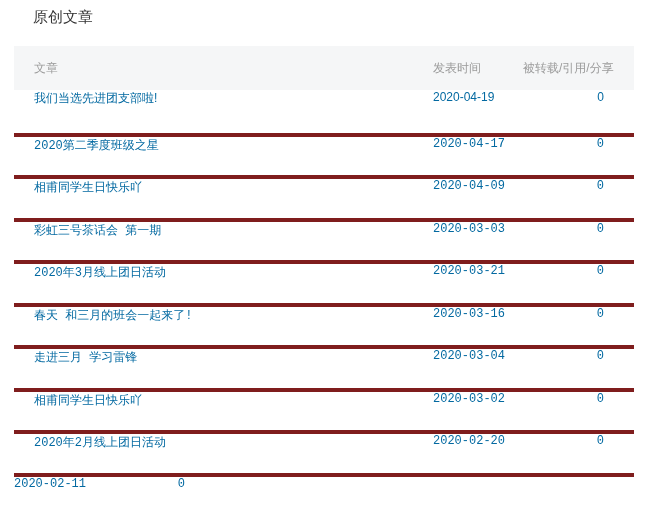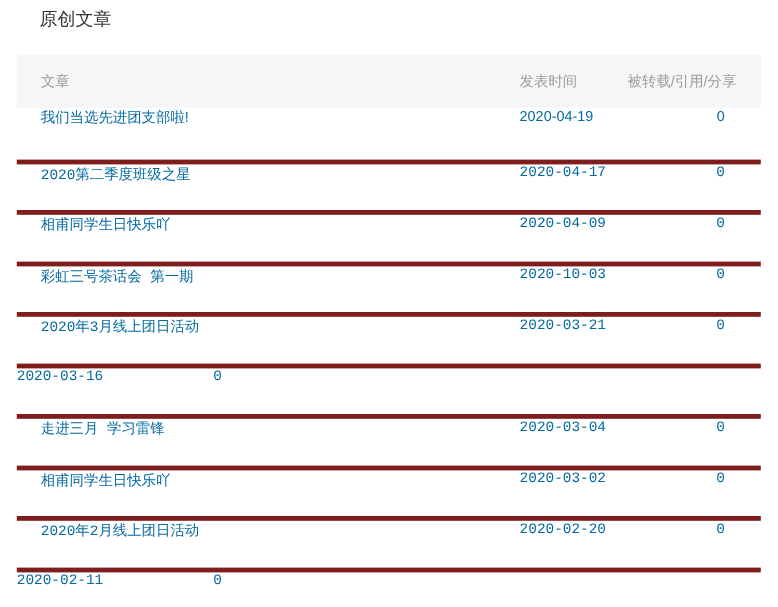--- a/index.html
+++ b/index.html
@@ -86,29 +86,30 @@
         <div class="col c-date">2020-04-17</div>
         <div class="col c-share">0</div>
       </div>
       <div class="trow">
         <div class="col c-title">相甫同学生日快乐吖</div>
         <div class="col c-date">2020-04-09</div>
         <div class="col c-share">0</div>
       </div>
       <div class="trow">
         <div class="col c-title">彩虹三号茶话会 第一期</div>
-        <div class="col c-date">2020-10-03</div>
+        <div class="col c-date">2020-03-03</div>
         <div class="col c-share">0</div>
       </div>
       <div class="trow">
         <div class="col c-title">2020年3月线上团日活动</div>
         <div class="col c-date">2020-03-21</div>
         <div class="col c-share">0</div>
       </div>
       <div class="trow">
+        <div class="col c-title">春天 和三月的班会一起来了!</div>
         <div class="col c-date">2020-03-16</div>
         <div class="col c-share">0</div>
       </div>
       <div class="trow">
         <div class="col c-title">走进三月 学习雷锋</div>
         <div class="col c-date">2020-03-04</div>
         <div class="col c-share">0</div>
       </div>
       <div class="trow">
         <div class="col c-title">相甫同学生日快乐吖</div>

